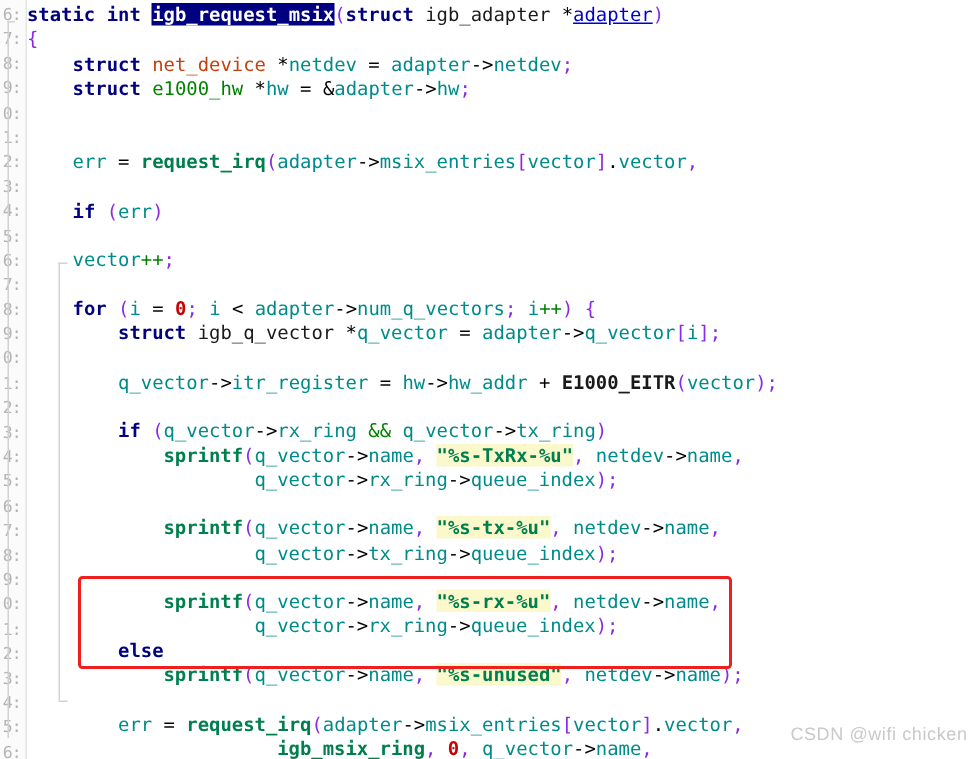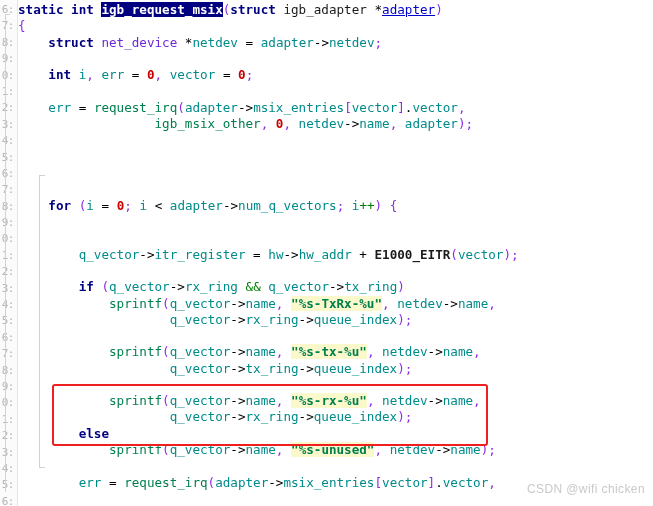--- a/index.html
+++ b/index.html
@@ -49,22 +49,22 @@
     left: 0;
     height: 16.4px;
     line-height: 16.4px;
     font-size: 12.6px;
     white-space: pre;
     letter-spacing: 0px;
   }
 
   
   .kw   { color: #000080; font-weight: bold; }   
-  .typ  { color: #6d28d9; }                       
-  .fn   { color: #007f4e; font-weight: normal; }    
+  .typ  { color: #c2410c; }                       
+  .fn   { color: #007f4e; font-weight: bold; }    
   .id   { color: #008b8b; }                       
   .grn  { color: #008000; }                       
   .num  { color: #cc0000; font-weight: bold; }    
   .pun  { color: #8a2be2; }                       
   .op   { color: #000000; }
   .plain{ color: #1a1a1a; }
   .str  {
     color: #007f4e;
     font-weight: bold;
     background: #fbf8cc;
@@ -126,36 +126,38 @@
   <div class="rail rail-h" style="left:39px; top:467px; width:6px;"></div>
 
   <div class="code">
 
     <div class="line" style="top:2px;"><span class="kw">static</span> <span class="kw">int</span> <span class="sel">igb_request_msix</span><span class="pun">(</span><span class="kw">struct</span> <span class="plain">igb_adapter</span> <span class="op">*</span><span class="link">adapter</span><span class="pun">)</span></div>
 
     <div class="line" style="top:18px;"><span class="pun">{</span></div>
 
     <div class="line" style="top:35px;">    <span class="kw">struct</span> <span class="typ">net_device</span> <span class="op">*</span><span class="id">netdev</span> <span class="op">=</span> <span class="id">adapter</span><span class="op">-&gt;</span><span class="id">netdev</span><span class="pun">;</span></div>
 
+    <div class="line" style="top:51px;">    <span class="kw">struct</span> <span class="grn">e1000_hw</span> <span class="op">*</span><span class="id">hw</span> <span class="op">=</span> <span class="op">&amp;</span><span class="id">adapter</span><span class="op">-&gt;</span><span class="id">hw</span><span class="pun">;</span></div>
 
-    <div class="line" style="top:67px;">    <span class="kw">int</span> <span class="id">i</span><span class="pun">,</span> <span class="id">err</span> <span class="op">=</span> <span class="num">0</span><span class="pun">,</span> <span class="id">vector</span> <span class="op">=</span> <span class="num">0</span><span class="pun">;</span></div>
 
     <div class="line" style="top:84px;"> </div>
 
     <div class="line" style="top:100px;">    <span class="id">err</span> <span class="op">=</span> <span class="fn">request_irq</span><span class="pun">(</span><span class="id">adapter</span><span class="op">-&gt;</span><span class="id">msix_entries</span><span class="pun">[</span><span class="id">vector</span><span class="pun">]</span><span class="op">.</span><span class="id">vector</span><span class="pun">,</span></div>
 
-    <div class="line" style="top:116px;">                  <span class="fn">igb_msix_other</span><span class="pun">,</span> <span class="num">0</span><span class="pun">,</span> <span class="id">netdev</span><span class="op">-&gt;</span><span class="id">name</span><span class="pun">,</span> <span class="id">adapter</span><span class="pun">);</span></div>
+
+    <div class="line" style="top:133px;">    <span class="kw">if</span> <span class="pun">(</span><span class="id">err</span><span class="pun">)</span></div>
 
 
-
+    <div class="line" style="top:165px;">    <span class="id">vector</span><span class="grn">++</span><span class="pun">;</span></div>
 
     <div class="line" style="top:182px;"> </div>
 
     <div class="line" style="top:198px;">    <span class="kw">for</span> <span class="pun">(</span><span class="id">i</span> <span class="op">=</span> <span class="num">0</span><span class="pun">;</span> <span class="id">i</span> <span class="op">&lt;</span> <span class="id">adapter</span><span class="op">-&gt;</span><span class="id">num_q_vectors</span><span class="pun">;</span> <span class="id">i</span><span class="grn">++</span><span class="pun">)</span> <span class="pun">{</span></div>
 
+    <div class="line" style="top:214px;">        <span class="kw">struct</span> <span class="plain">igb_q_vector</span> <span class="op">*</span><span class="id">q_vector</span> <span class="op">=</span> <span class="id">adapter</span><span class="op">-&gt;</span><span class="id">q_vector</span><span class="pun">[</span><span class="id">i</span><span class="pun">];</span></div>
 
     <div class="line" style="top:230px;"> </div>
 
     <div class="line" style="top:247px;">        <span class="id">q_vector</span><span class="op">-&gt;</span><span class="id">itr_register</span> <span class="op">=</span> <span class="id">hw</span><span class="op">-&gt;</span><span class="id">hw_addr</span> <span class="op">+</span> <span class="plain" style="font-weight:bold;">E1000_EITR</span><span class="pun">(</span><span class="id">vector</span><span class="pun">);</span></div>
 
     <div class="line" style="top:263px;"> </div>
 
     <div class="line" style="top:279px;">        <span class="kw">if</span> <span class="pun">(</span><span class="id">q_vector</span><span class="op">-&gt;</span><span class="id">rx_ring</span> <span class="grn">&amp;&amp;</span> <span class="id">q_vector</span><span class="op">-&gt;</span><span class="id">tx_ring</span><span class="pun">)</span></div>
 
     <div class="line" style="top:296px;">            <span class="fn">sprintf</span><span class="pun">(</span><span class="id">q_vector</span><span class="op">-&gt;</span><span class="id">name</span><span class="pun">,</span> <span class="str">"%s-TxRx-%u"</span><span class="pun">,</span> <span class="id">netdev</span><span class="op">-&gt;</span><span class="id">name</span><span class="pun">,</span></div>
@@ -173,20 +175,21 @@
     <div class="line" style="top:409px;">                    <span class="id">q_vector</span><span class="op">-&gt;</span><span class="id">rx_ring</span><span class="op">-&gt;</span><span class="id">queue_index</span><span class="pun">);</span></div>
 
     <div class="line" style="top:426px;">        <span class="kw">else</span></div>
 
     <div class="line" style="top:442px;">            <span class="fn">sprintf</span><span class="pun">(</span><span class="id">q_vector</span><span class="op">-&gt;</span><span class="id">name</span><span class="pun">,</span> <span class="str">"%s-unused"</span><span class="pun">,</span> <span class="id">netdev</span><span class="op">-&gt;</span><span class="id">name</span><span class="pun">);</span></div>
 
     <div class="line" style="top:458px;"> </div>
 
     <div class="line" style="top:475px;">        <span class="id">err</span> <span class="op">=</span> <span class="fn">request_irq</span><span class="pun">(</span><span class="id">adapter</span><span class="op">-&gt;</span><span class="id">msix_entries</span><span class="pun">[</span><span class="id">vector</span><span class="pun">]</span><span class="op">.</span><span class="id">vector</span><span class="pun">,</span></div>
 
+    <div class="line" style="top:491px;">                      <span class="fn">igb_msix_ring</span><span class="pun">,</span> <span class="num">0</span><span class="pun">,</span> <span class="id">q_vector</span><span class="op">-&gt;</span><span class="id">name</span><span class="pun">,</span></div>
 
   </div>
 
   <div class="redbox" style="left:52px; top:384px; width:432px; height:58px;"></div>
 
   <div class="watermark">CSDN @wifi chicken</div>
 
 </div>
 
 </body></html>

